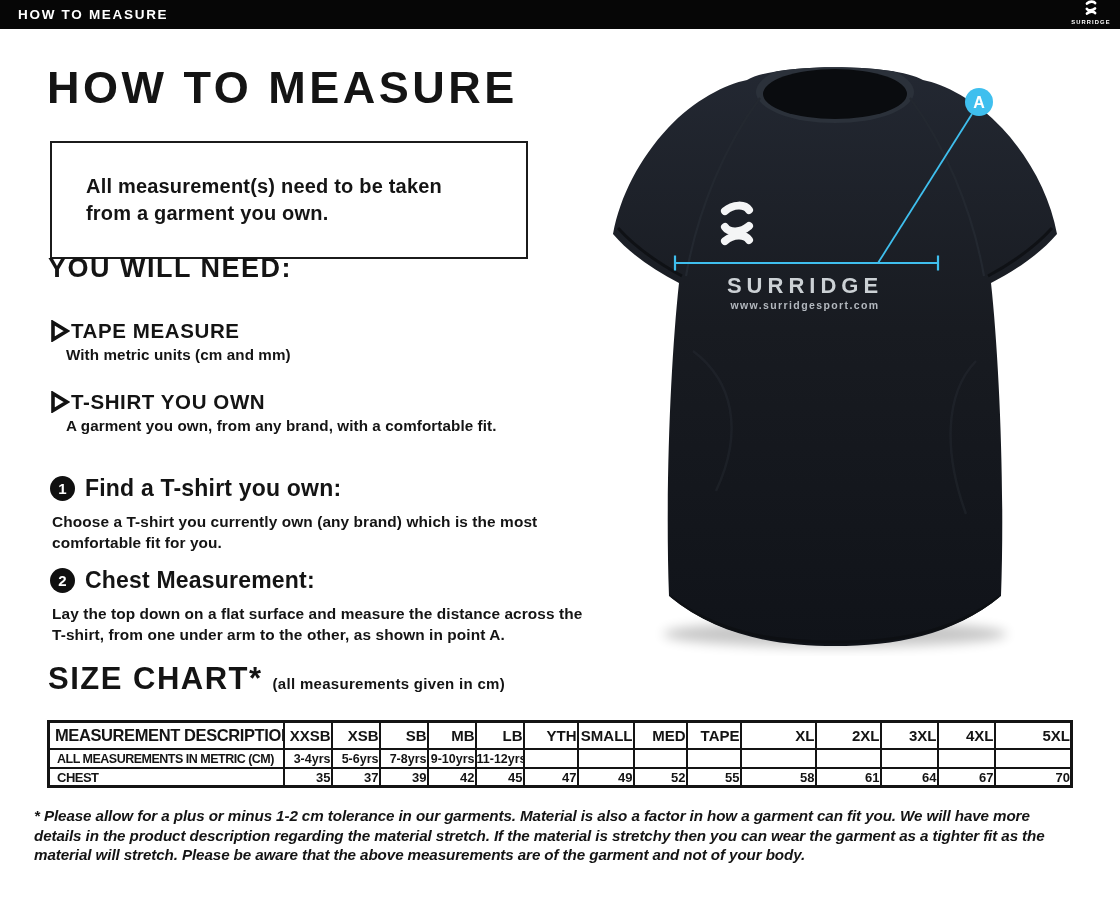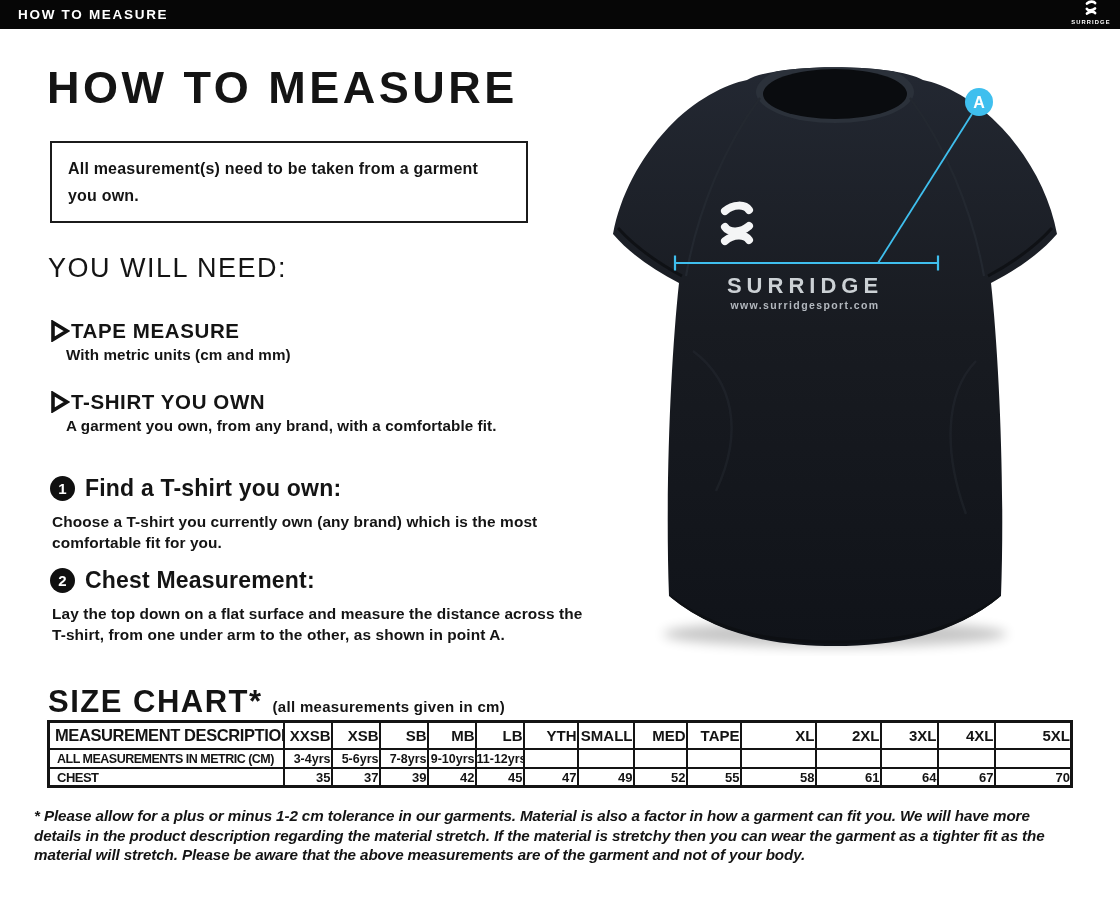--- a/index.html
+++ b/index.html
@@ -16,43 +16,43 @@
   .topbar-title{color:#fff;font-weight:bold;font-size:13.5px;letter-spacing:1.7px}
   
   .page-title{
     position:absolute;left:47px;top:62px;margin:0;font-size:45px;font-weight:800;
     letter-spacing:3.5px;color:#141414;white-space:nowrap;
   }
   .notice-box{
     position:absolute;left:50px;top:141px;width:442px;border:2.5px solid #1b1b1b;
     padding:12px 16px;background:#fff;
   }
-  .notice-box p{margin:0;font-size:16px;font-weight:bold;line-height:27px;letter-spacing:.2px}
+  .notice-box p{margin:18px;font-size:20px;font-weight:bold;line-height:27px;letter-spacing:.2px}
   .ywn-heading{
-    position:absolute;left:48px;top:253px;margin:0;font-size:27px;font-weight:400;
+    position:absolute;left:48px;top:253px;margin:0;font-size:27px;font-weight:700;
     letter-spacing:1.5px;white-space:nowrap;
   }
   .need-item{position:absolute;left:50px;width:540px}
   .need-item.tape{top:319px}
   .need-item.shirt-own{top:390px}
   .need-title-row{display:flex;align-items:center;gap:1px}
   .need-title{font-size:20.5px;font-weight:800;letter-spacing:.6px;white-space:nowrap}
   .need-desc{margin:3px 0 0 16px;font-size:15.2px;font-weight:bold;letter-spacing:.1px}
   .tri-icon{flex:0 0 auto;display:block}
   .step{position:absolute;left:50px;width:545px}
   .step.one{top:475px}
   .step.two{top:567px}
   .step-head{display:flex;align-items:center;gap:10px}
   .step-badge{
     flex:0 0 auto;width:25px;height:25px;border-radius:50%;background:#101010;color:#fff;
     display:flex;align-items:center;justify-content:center;font-size:15px;font-weight:bold;
   }
   .step-title{margin:0;font-size:23px;font-weight:800;letter-spacing:.2px;white-space:nowrap}
   .step-desc{margin:9px 0 0 2px;font-size:15.4px;font-weight:bold;line-height:21px;letter-spacing:.1px}
-  .sc-head{position:absolute;left:48px;top:684px;display:flex;align-items:baseline;gap:10px;white-space:nowrap}
+  .sc-head{position:absolute;left:48px;top:661px;display:flex;align-items:baseline;gap:10px;white-space:nowrap}
   .sc-title{margin:0;font-size:31px;font-weight:800;letter-spacing:1.5px}
   .sc-sub{font-size:15px;font-weight:bold;letter-spacing:.3px}
   
   table.size-table{
     position:absolute;left:47px;top:720px;width:1023px;border-collapse:collapse;
     table-layout:fixed;border:3px solid #141414;background:#fff;
   }
   .size-table th,.size-table td{
     border:2px solid #141414;text-align:right;padding:0;white-space:nowrap;overflow:hidden;
   }

